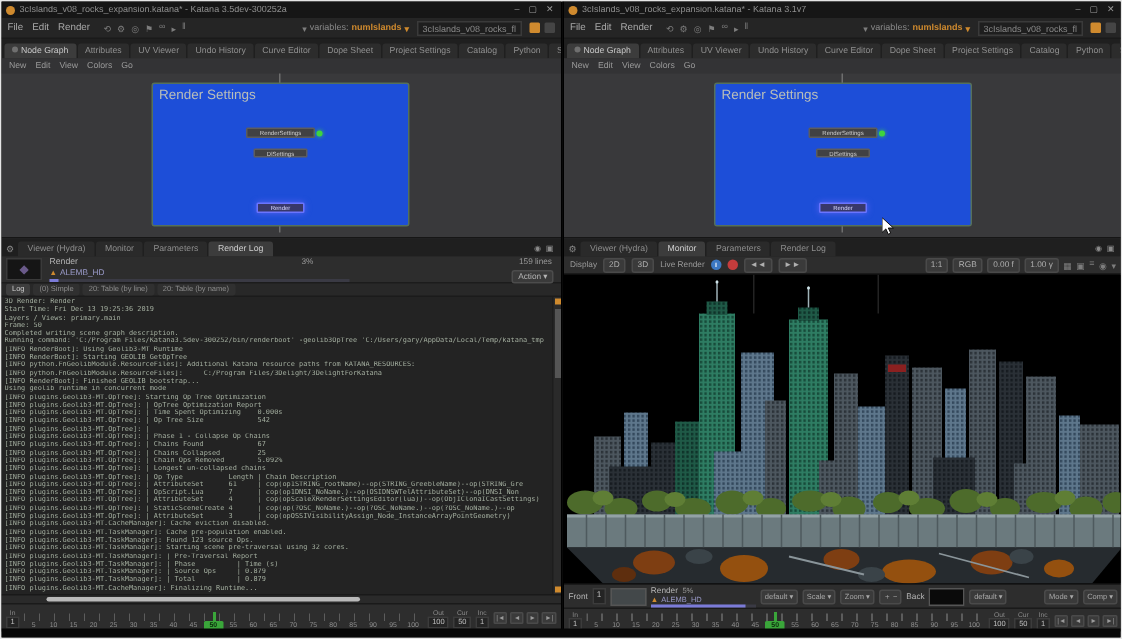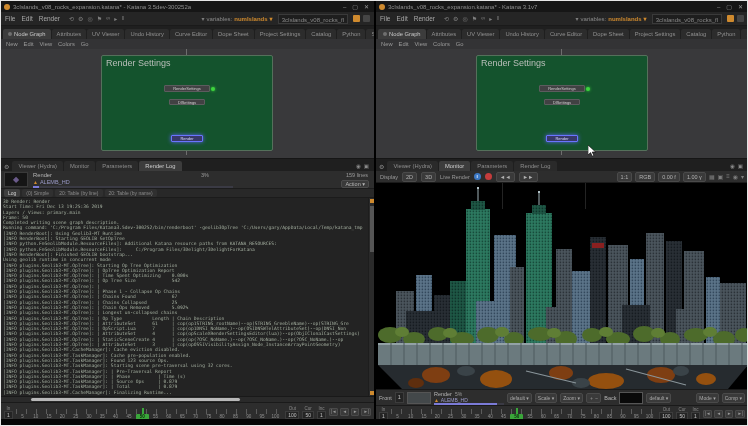--- a/index.html
+++ b/index.html
@@ -35,21 +35,21 @@
   
   .tabrow{height:13px;background:#1f1f1f;display:flex;align-items:flex-end;padding:0 2px;gap:1px;overflow:hidden;}
   .tab{font-size:5.8px;color:#909090;background:#2c2c2c;padding:2px 5px;border-radius:2px 2px 0 0;white-space:nowrap;}
   .tab.active{background:#3c3c3c;color:#c8c8c8;}
   .tab-dot{display:inline-block;width:4px;height:4px;border-radius:50%;background:#6f6f6f;margin-right:2px;}
 
   
   .nodegraph{height:120px;background:#39393b;position:relative;border-bottom:1px solid #161616;}
   .ng-menu{height:10px;display:flex;gap:6px;align-items:center;padding:0 5px;background:#333335;}
   .ng-menu span{font-size:5.8px;color:#9a9a9a;}
-  .group-box{position:absolute;left:100px;top:16px;width:172px;height:96px;background:#14532d;
+  .group-box{position:absolute;left:100px;top:16px;width:172px;height:96px;background:#1d4ed8;
              border:1px solid #55705b;border-radius:2px;}
   .group-title{font-size:9px;color:#b9beb9;padding:2px 4px;}
   .wire{position:absolute;width:1px;background:#6e6e6e;}
   .node{position:absolute;background:#414143;border:1px solid #5c5c5e;border-radius:1px;
         font-size:4px;color:#cfcfcf;text-align:center;line-height:6px;height:7px;}
   .led{position:absolute;width:4px;height:4px;border-radius:50%;top:1px;}
   .led-green{background:#3ed43e;box-shadow:0 0 3px #3ed43e;right:-6px;}
   .node-render{background:#38386a;border:1px solid #6a74ff;box-shadow:0 0 4px #5a64f0;color:#dcdcff;}
 
   

